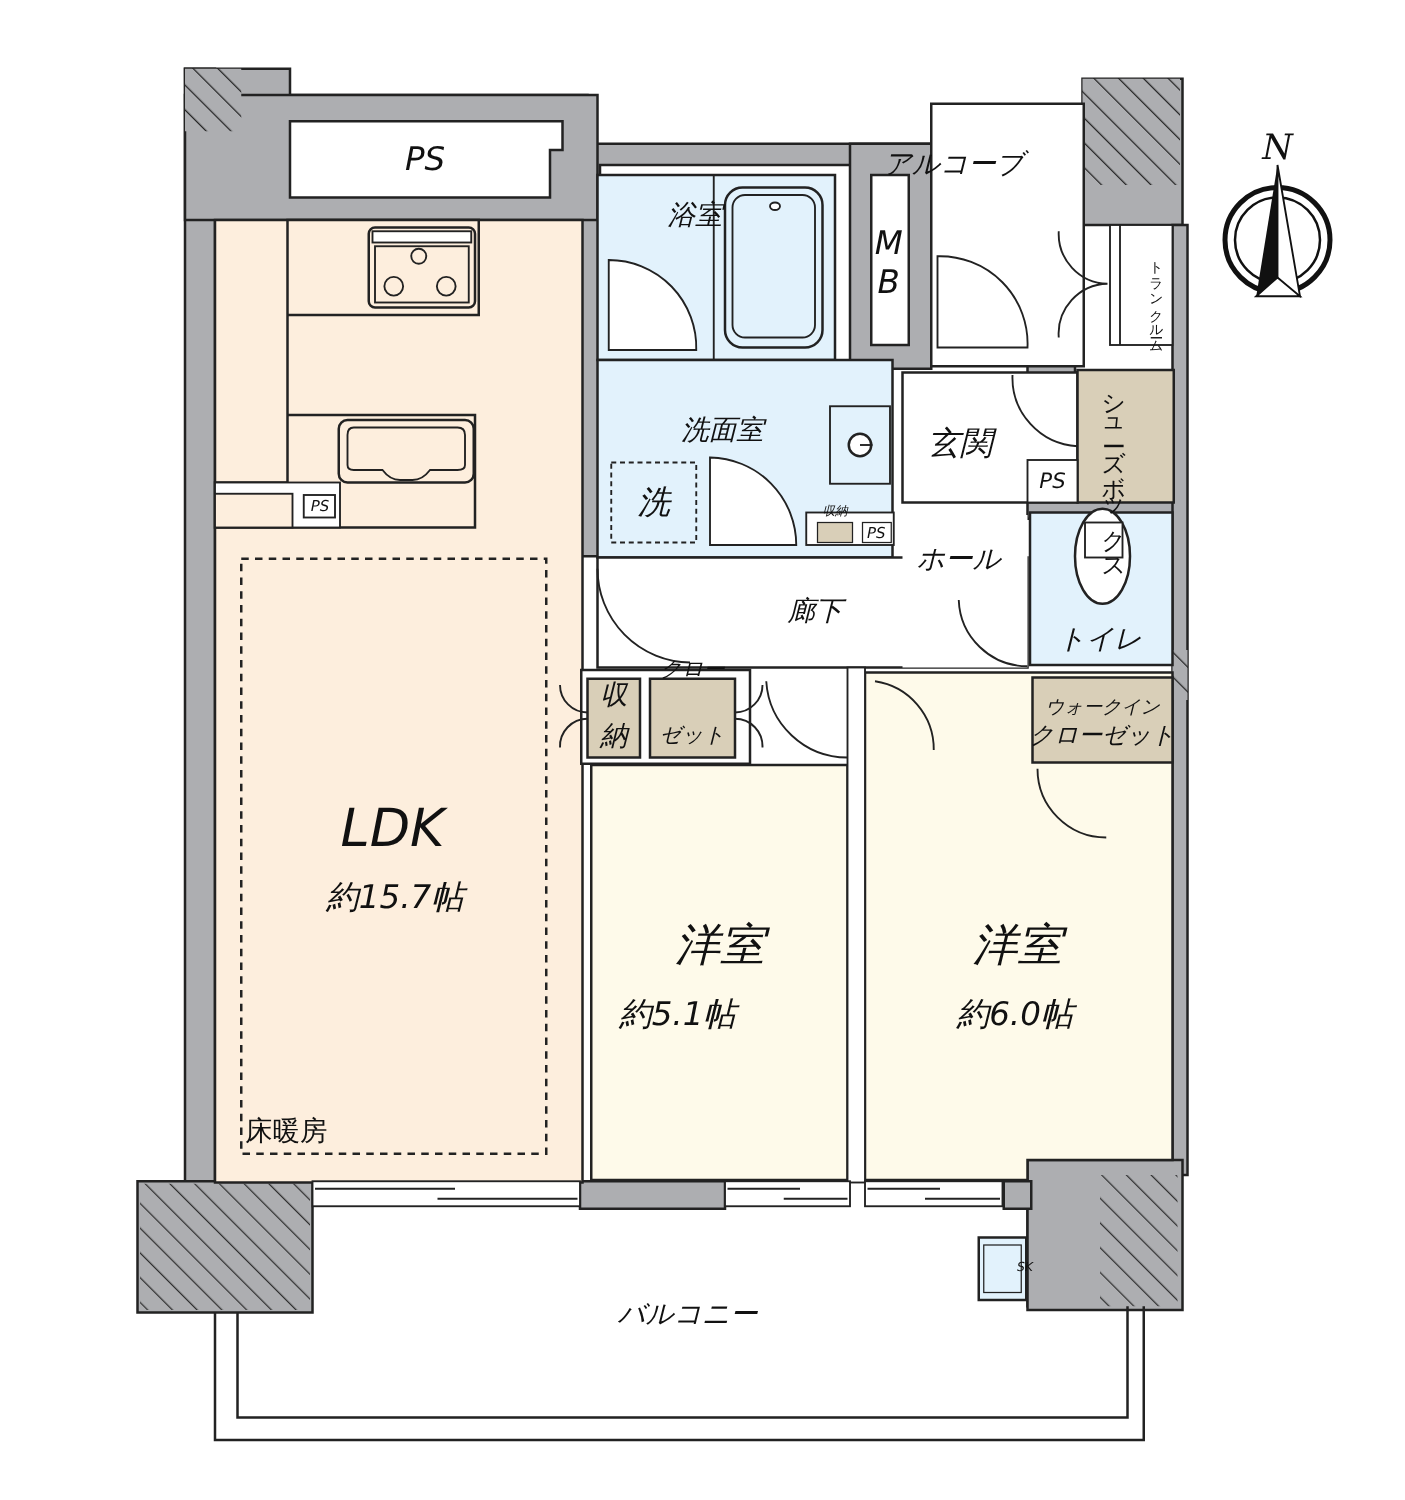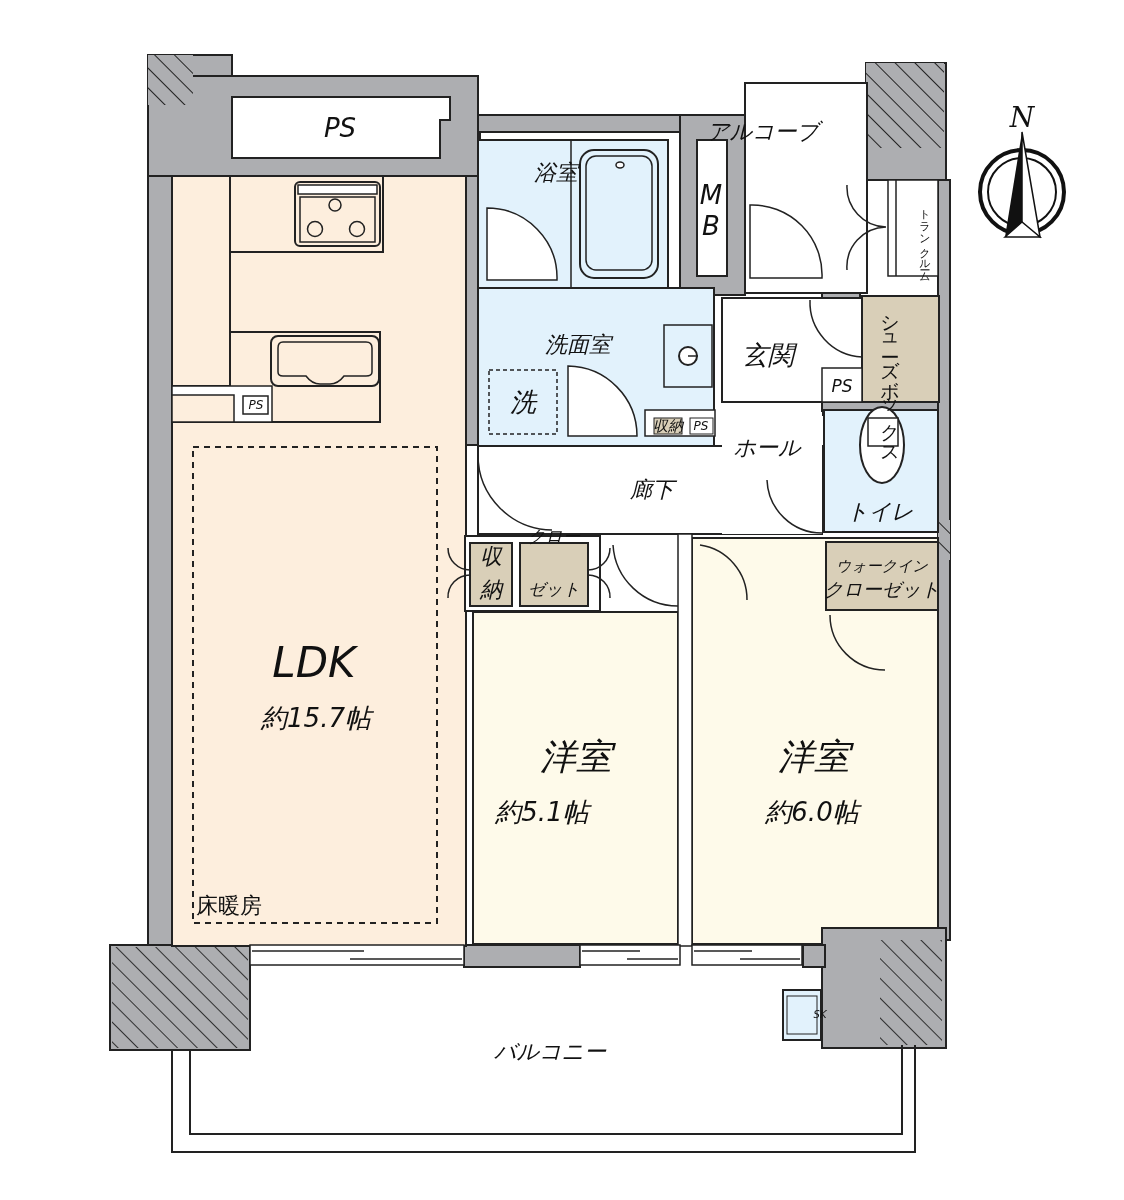--- a/index.html
+++ b/index.html
@@ -170,21 +170,21 @@
 <div class="lbl c" style="left:314px;top:663px;font-size:42px;">LDK</div>
 <div class="lbl c mid" style="left:316px;top:718px;">約15.7帖</div>
 <div class="lbl sm" style="left:196px;top:895px;">床暖房</div>
 
 <div class="lbl c sm" style="left:528px;top:173px;margin-left:28px;">浴室</div>
 <div class="lbl c mid" style="left:711px;top:195px;">M</div>
 <div class="lbl c mid" style="left:711px;top:226px;">B</div>
 
 <div class="lbl c sm" style="left:578px;top:329px;margin-top:16px;">洗面室</div>
 <div class="lbl c mid" style="left:523px;top:402px;">洗</div>
-<div class="lbl c" style="left:668px;top:426px;font-size:15px;">収納</div>
+<div class="lbl c" style="left:668px;top:410px;font-size:10px;">収納</div>
 <div class="lbl c tiny" style="left:701px;top:426px;">PS</div>
 
 <div class="lbl c sm" style="left:763px;top:132px;">アルコーブ</div>
 <div class="lbl vert" style="left:919px;top:202px;font-size:11px;">トランクルーム</div>
 
 <div class="lbl c mid" style="left:768px;top:355px;">玄関</div>
 <div class="lbl vert" style="left:880px;top:303px;font-size:19px;height:96px;line-height:22px;">シューズボックス</div>
 <div class="lbl c xs" style="left:842px;top:386px;">PS</div>
 
 <div class="lbl c sm" style="left:767px;top:448px;">ホール</div>

